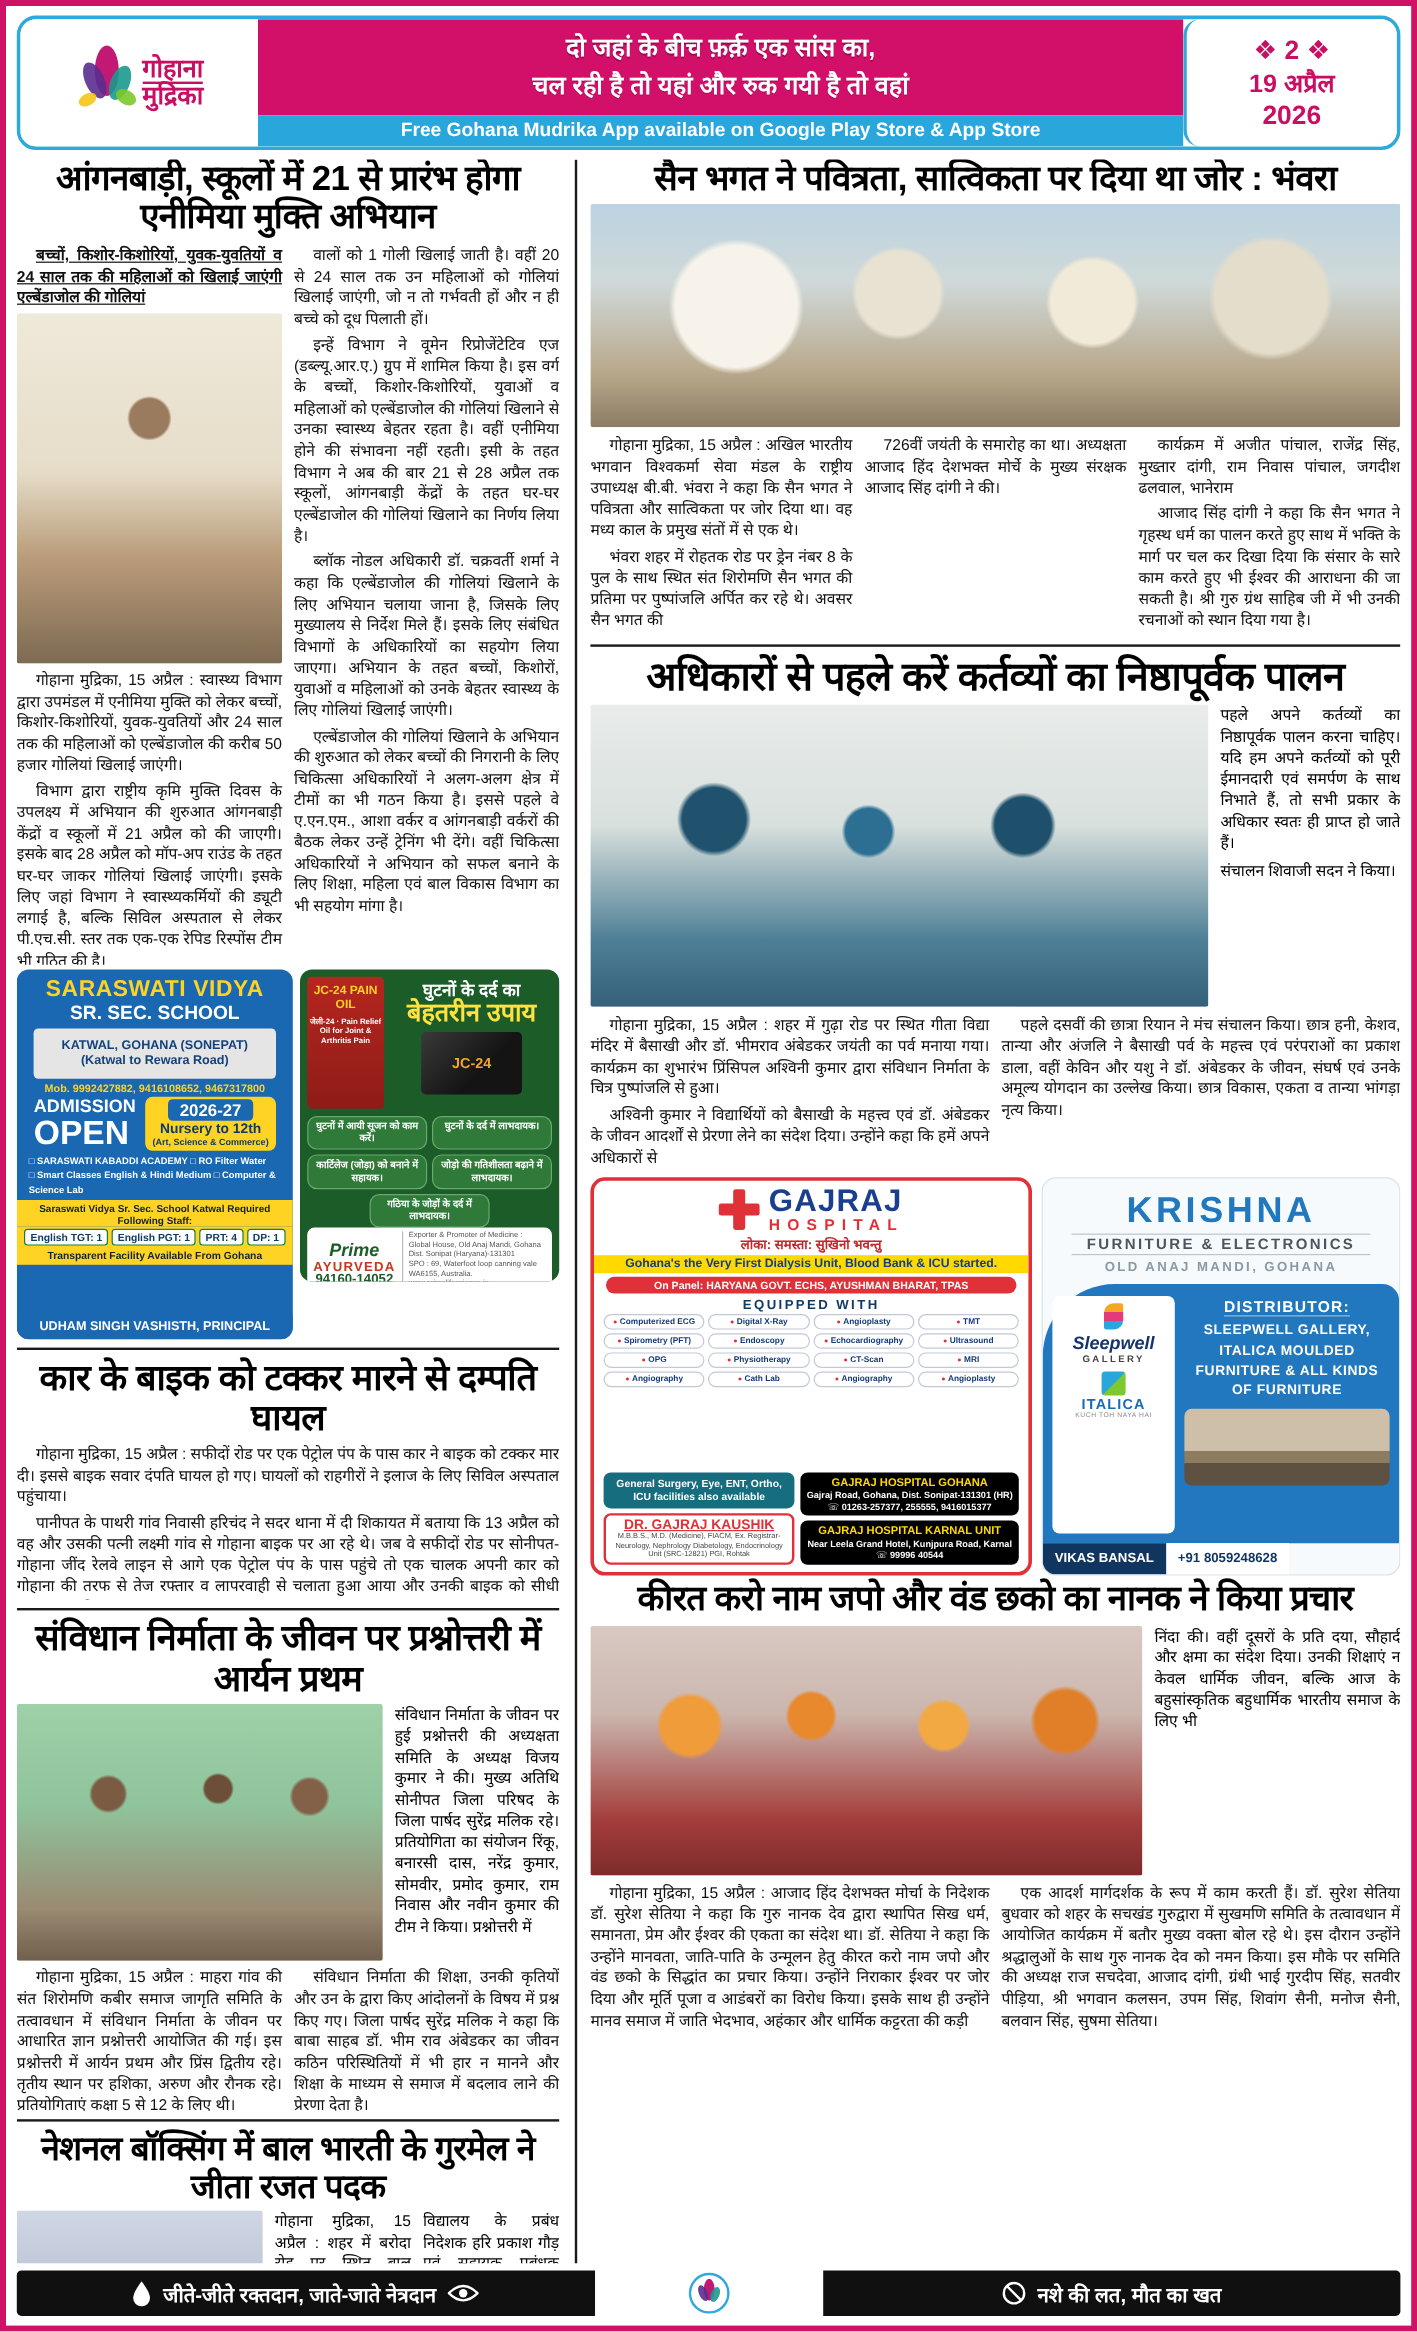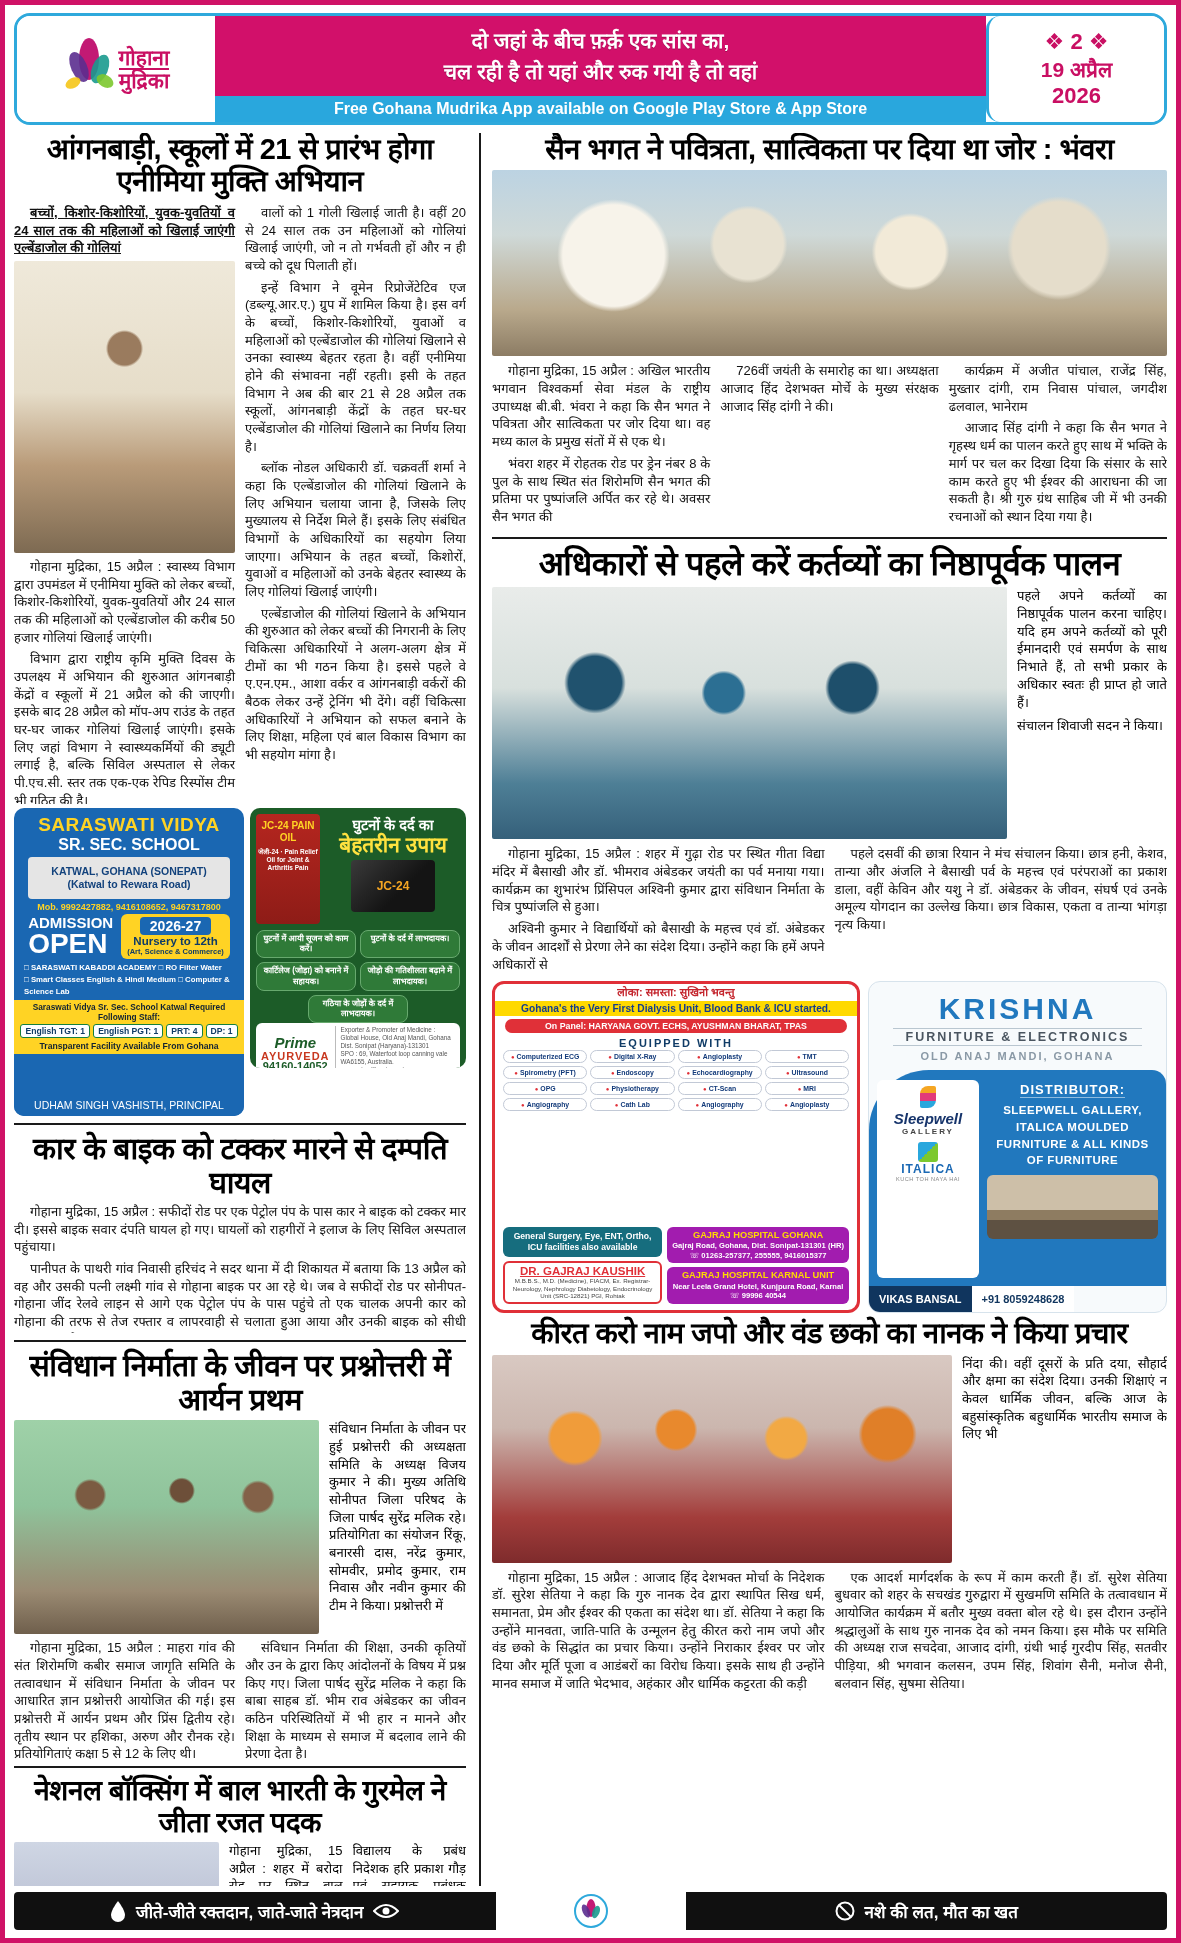--- a/index.html
+++ b/index.html
@@ -74,21 +74,21 @@
   .sar-adm-left { color:#fff; font-weight:800; line-height:.95; text-align:left; }
   .sar-adm-left .a1 { font-size:15px; } .sar-adm-left .a2 { font-size:28px; }
   .sar-adm-right { background:#ffd324; border-radius:6px; padding:3px 6px; color:#0f3b66; }
   .sar-yy { background:#1a67b2; color:#fff; font-weight:800; font-size:14px; border-radius:4px; padding:1px 10px; }
   .sar-n12 { font-weight:800; font-size:11.5px; } .sar-asc { font-size:7.5px; font-weight:700; }
   .sar-feats { font-size:7.8px; font-weight:700; text-align:left; padding:3px 10px 0; line-height:1.5; }
   .sar-staffline { background:#ffd324; color:#123; font-size:8.3px; font-weight:700; margin-top:3px; padding:2px 4px 0; }
   .sar-pills { background:#ffd324; display:flex; justify-content:center; gap:3px; padding:2px 4px; }
   .sar-pill { background:#fff; border:1px solid #15803d; color:#0f3b66; font-weight:800; font-size:8.6px; border-radius:3px; padding:1px 4px; }
   .sar-trans { background:#ffd324; color:#123; font-size:8.6px; font-weight:700; padding:1px 0 3px; }
-  .sar-principal { background:#1a67b2; color:#fff; font-weight:400; font-size:10.5px; padding:4px 0 5px; margin-top:auto; }
+  .sar-principal { background:#1a67b2; color:#fff; font-weight:700; font-size:10.5px; padding:4px 0 5px; margin-top:auto; }
 
   
   .ad-jc24 { background:#1c5c28; border-radius:10px; overflow:hidden; height:260px; position:relative; padding:6px; display:flex; flex-direction:column; }
   .jc-top { display:flex; gap:6px; }
   .jc-oil { width:64px; height:110px; background:linear-gradient(180deg,#b5261f,#8e1c17); border-radius:4px; color:#ffd324; font-weight:800; font-size:10px; text-align:center; padding-top:6px; line-height:1.2; }
   .jc-oil small { display:block; color:#fff; font-size:6.5px; font-weight:700; margin-top:4px; }
   .jc-title { flex:1; text-align:center; }
   .jc-title .t1 { color:#fff; font-weight:800; font-size:14.5px; }
   .jc-title .t2 { color:#ffe23f; font-weight:800; font-size:21px; line-height:1.05; }
   .jc-tab { width:84px; height:52px; margin:4px auto 0; background:linear-gradient(135deg,#3a3a3a,#141414 60%); border-radius:4px; color:#f5a623; font-weight:800; font-size:12px; display:flex; align-items:center; justify-content:center; }
@@ -117,21 +117,21 @@
   .gj-grid { display:grid; grid-template-columns:repeat(4,1fr); gap:3px; padding:0 8px; }
   .gj-item { background:#fff; border:1px solid #c2c9d6; border-radius:8px; color:#123a7a; font-weight:800; font-size:6.9px; text-align:center; padding:2px 1px; position:relative; overflow:hidden; white-space:nowrap; }
   .gj-item:before { content:"●"; color:#e03038; font-size:6px; margin-right:2px; }
   .gj-bottom { display:flex; gap:5px; padding:4px 8px 6px; margin-top:auto; }
   .gj-left { width:46%; display:flex; flex-direction:column; gap:4px; }
   .gj-teal { background:#166d7e; color:#fff; font-weight:700; font-size:8.6px; text-align:center; border-radius:6px; padding:4px 3px; line-height:1.3; }
   .gj-dr { border:2px solid #e03038; border-radius:6px; text-align:center; padding:2px; }
   .gj-dr .d1 { color:#e03038; font-weight:800; font-size:11.5px; text-decoration:underline; }
   .gj-dr .d2 { font-size:6.2px; color:#444; line-height:1.25; }
   .gj-right { flex:1; display:flex; flex-direction:column; gap:4px; }
-  .gj-unit { background:#a21caf; border-radius:6px; color:#fff; text-align:center; padding:3px 2px; line-height:1.25; }
+  .gj-unit { background:#000000; border-radius:6px; color:#fff; text-align:center; padding:3px 2px; line-height:1.25; }
   .gj-unit .u1 { color:#ffd900; font-weight:800; font-size:9.3px; }
   .gj-unit .u2 { font-size:7.6px; font-weight:700; }
 
   
   .ad-krishna { border:1px solid #d7e3ec; border-radius:12px; background:#f7fafc; overflow:hidden; height:332px; display:flex; flex-direction:column; }
   .kr-name { color:#2178be; font-weight:800; font-size:30px; letter-spacing:3px; text-align:center; margin-top:10px; }
   .kr-sub { color:#4a5560; font-weight:700; font-size:12.5px; letter-spacing:2px; text-align:center; border-top:1px solid #b9c6d0; border-bottom:1px solid #b9c6d0; margin:2px 24px; padding:1px 0; }
   .kr-loc { color:#8a99a6; font-weight:700; font-size:11px; letter-spacing:2px; text-align:center; margin-top:2px; }
   .kr-wave { background:#2178be; border-radius:60px 14px 0 0; margin-top:8px; flex:1; display:flex; padding:10px 8px 8px; gap:8px; }
   .kr-card { background:#fff; border-radius:6px; width:102px; text-align:center; padding:6px 2px; }
@@ -373,20 +373,27 @@
             <p>अश्विनी कुमार ने विद्यार्थियों को बैसाखी के महत्त्व एवं डॉ. अंबेडकर के जीवन आदर्शों से प्रेरणा लेने का संदेश दिया। उन्होंने  कहा कि हमें अपने अधिकारों से</p>
           </div>
           <div>
             <p>पहले दसवीं की छात्रा रियान ने मंच संचालन किया। छात्र हनी, केशव, तान्या और अंजलि ने बैसाखी पर्व के महत्त्व एवं परंपराओं का प्रकाश डाला, वहीं केविन और यशु ने डॉ. अंबेडकर के जीवन, संघर्ष एवं उनके अमूल्य योगदान का उल्लेख किया।  छात्र विकास, एकता व तान्या भांगड़ा नृत्य किया।</p>
           </div>
         </div>
       </div>
 
       <div class="ads-row-right">
         <div class="ad-gajraj">
+          <div class="gj-head">
+            <div class="gj-cross"></div>
+            <div class="gj-name">
+              <div class="n1">GAJRAJ</div>
+              <div class="n2">HOSPITAL</div>
+            </div>
+          </div>
           <div class="gj-tag">लोका: समस्ता: सुखिनो भवन्तु</div>
           <div class="gj-yellow">Gohana's the Very First Dialysis Unit, Blood Bank &amp; ICU started.</div>
           <div class="gj-panel">On Panel: HARYANA GOVT. ECHS, AYUSHMAN BHARAT, TPAS</div>
           <div class="gj-eq-title">EQUIPPED WITH</div>
           <div class="gj-grid">
             <div class="gj-item">Computerized ECG</div>
             <div class="gj-item">Digital X-Ray</div>
             <div class="gj-item">Angioplasty</div>
             <div class="gj-item">TMT</div>
             <div class="gj-item">Spirometry (PFT)</div>

